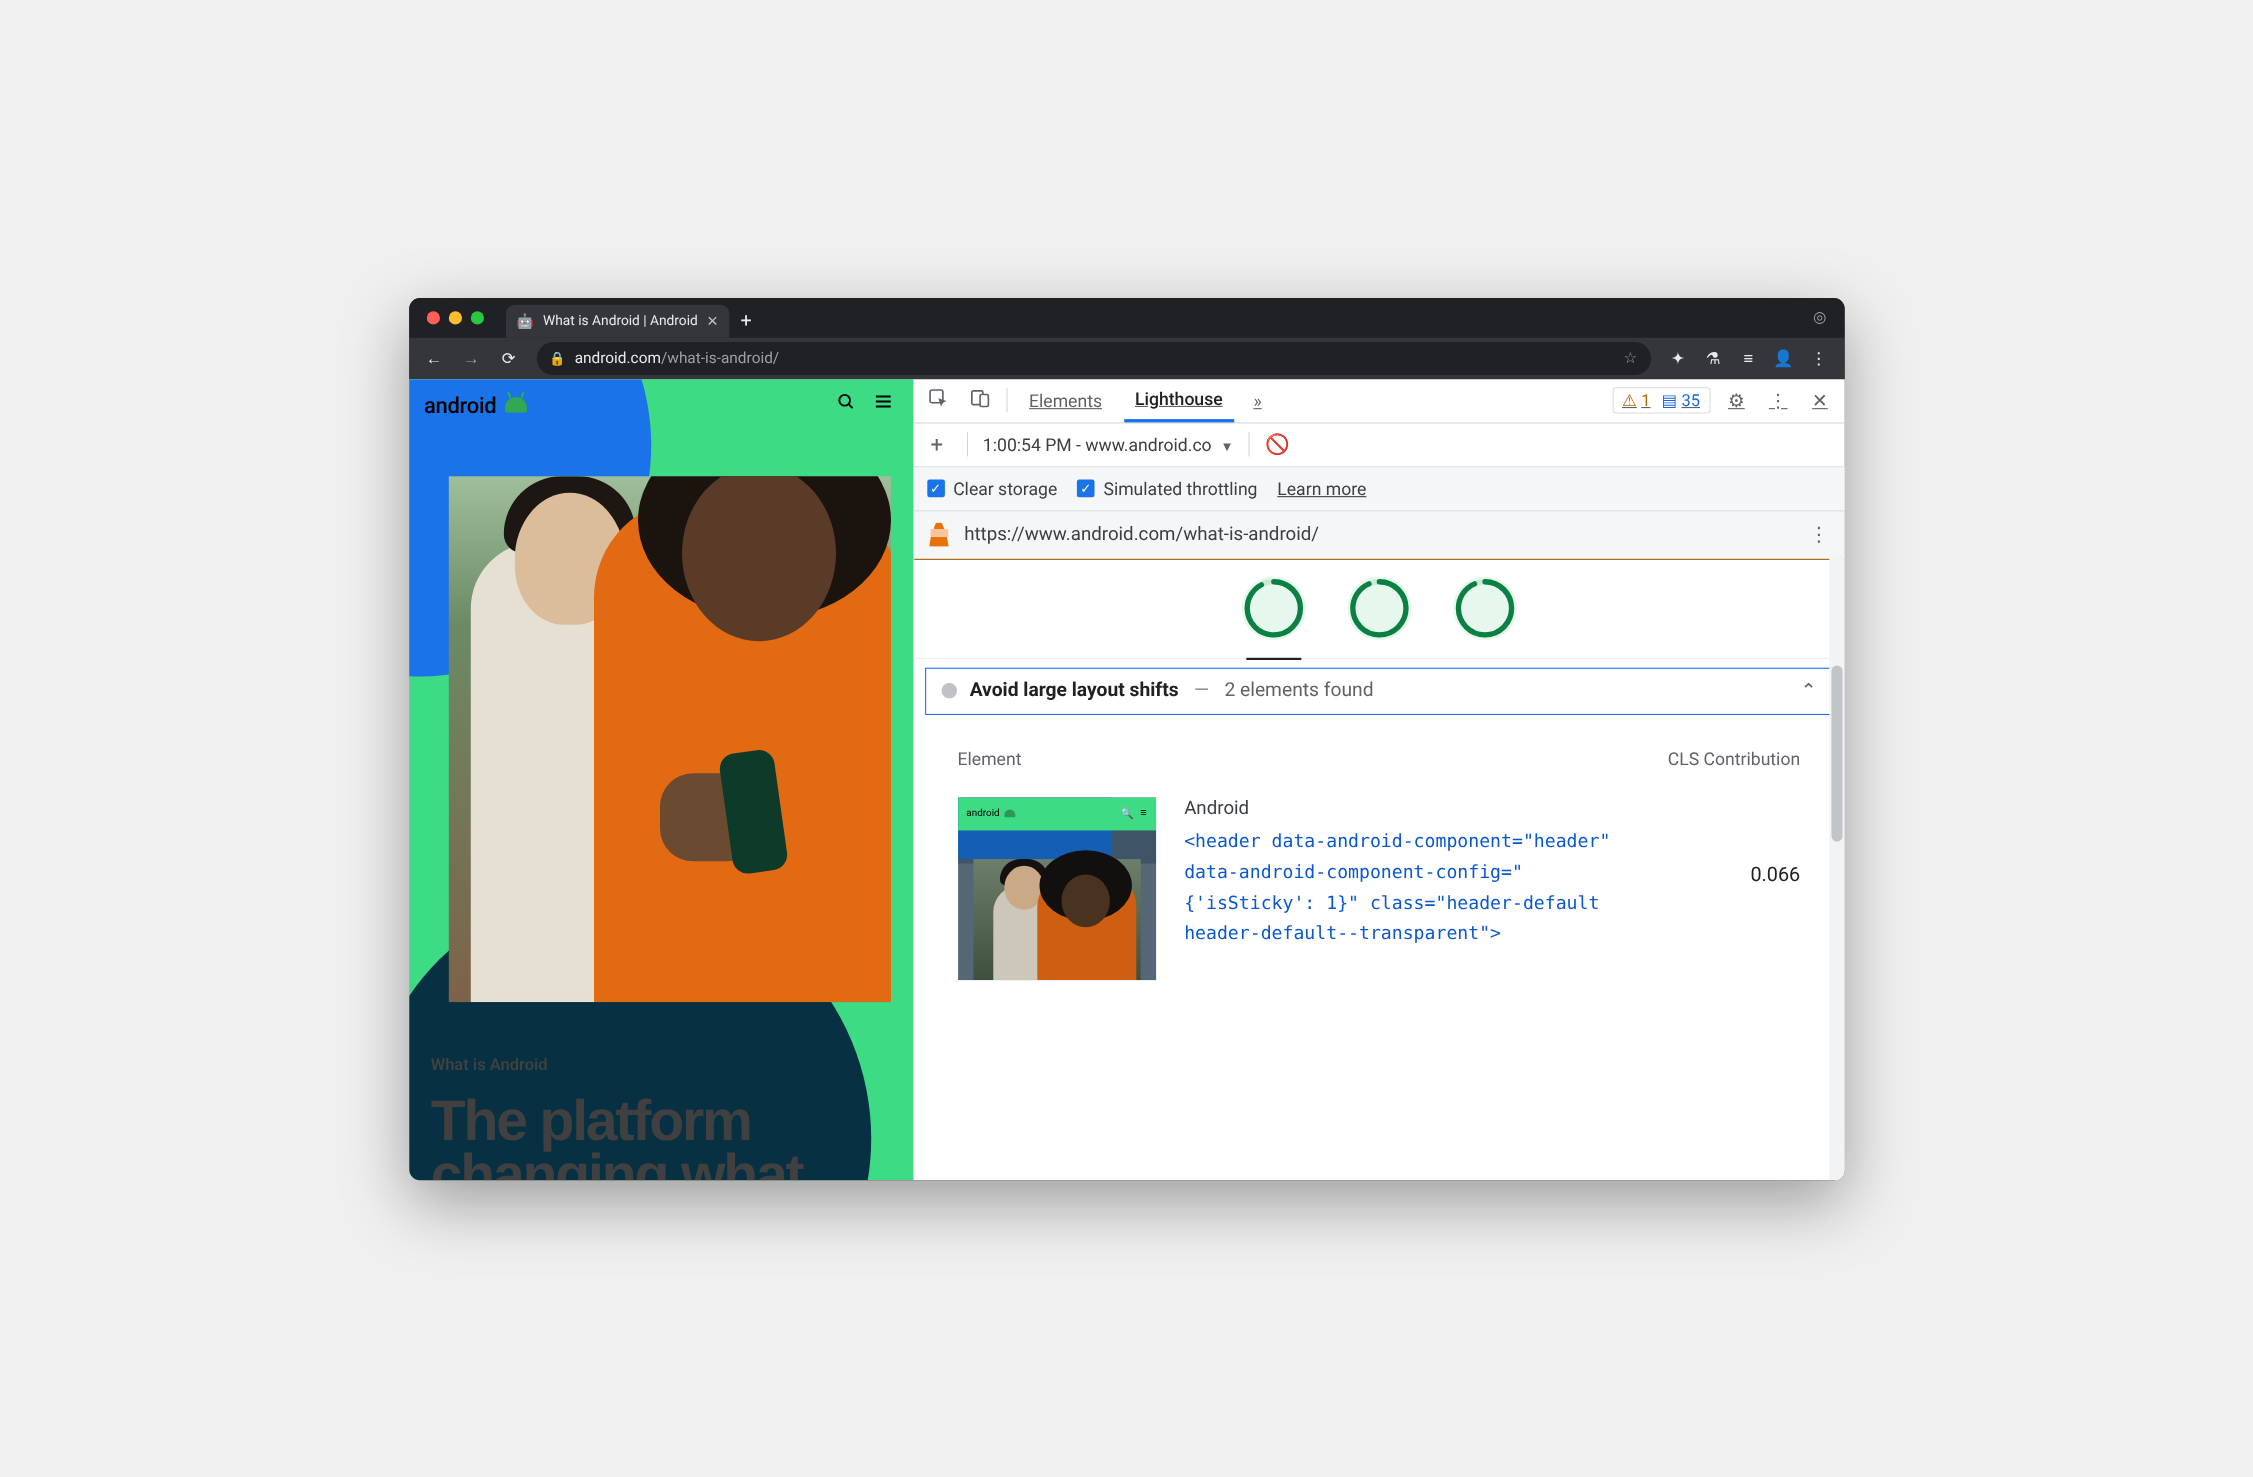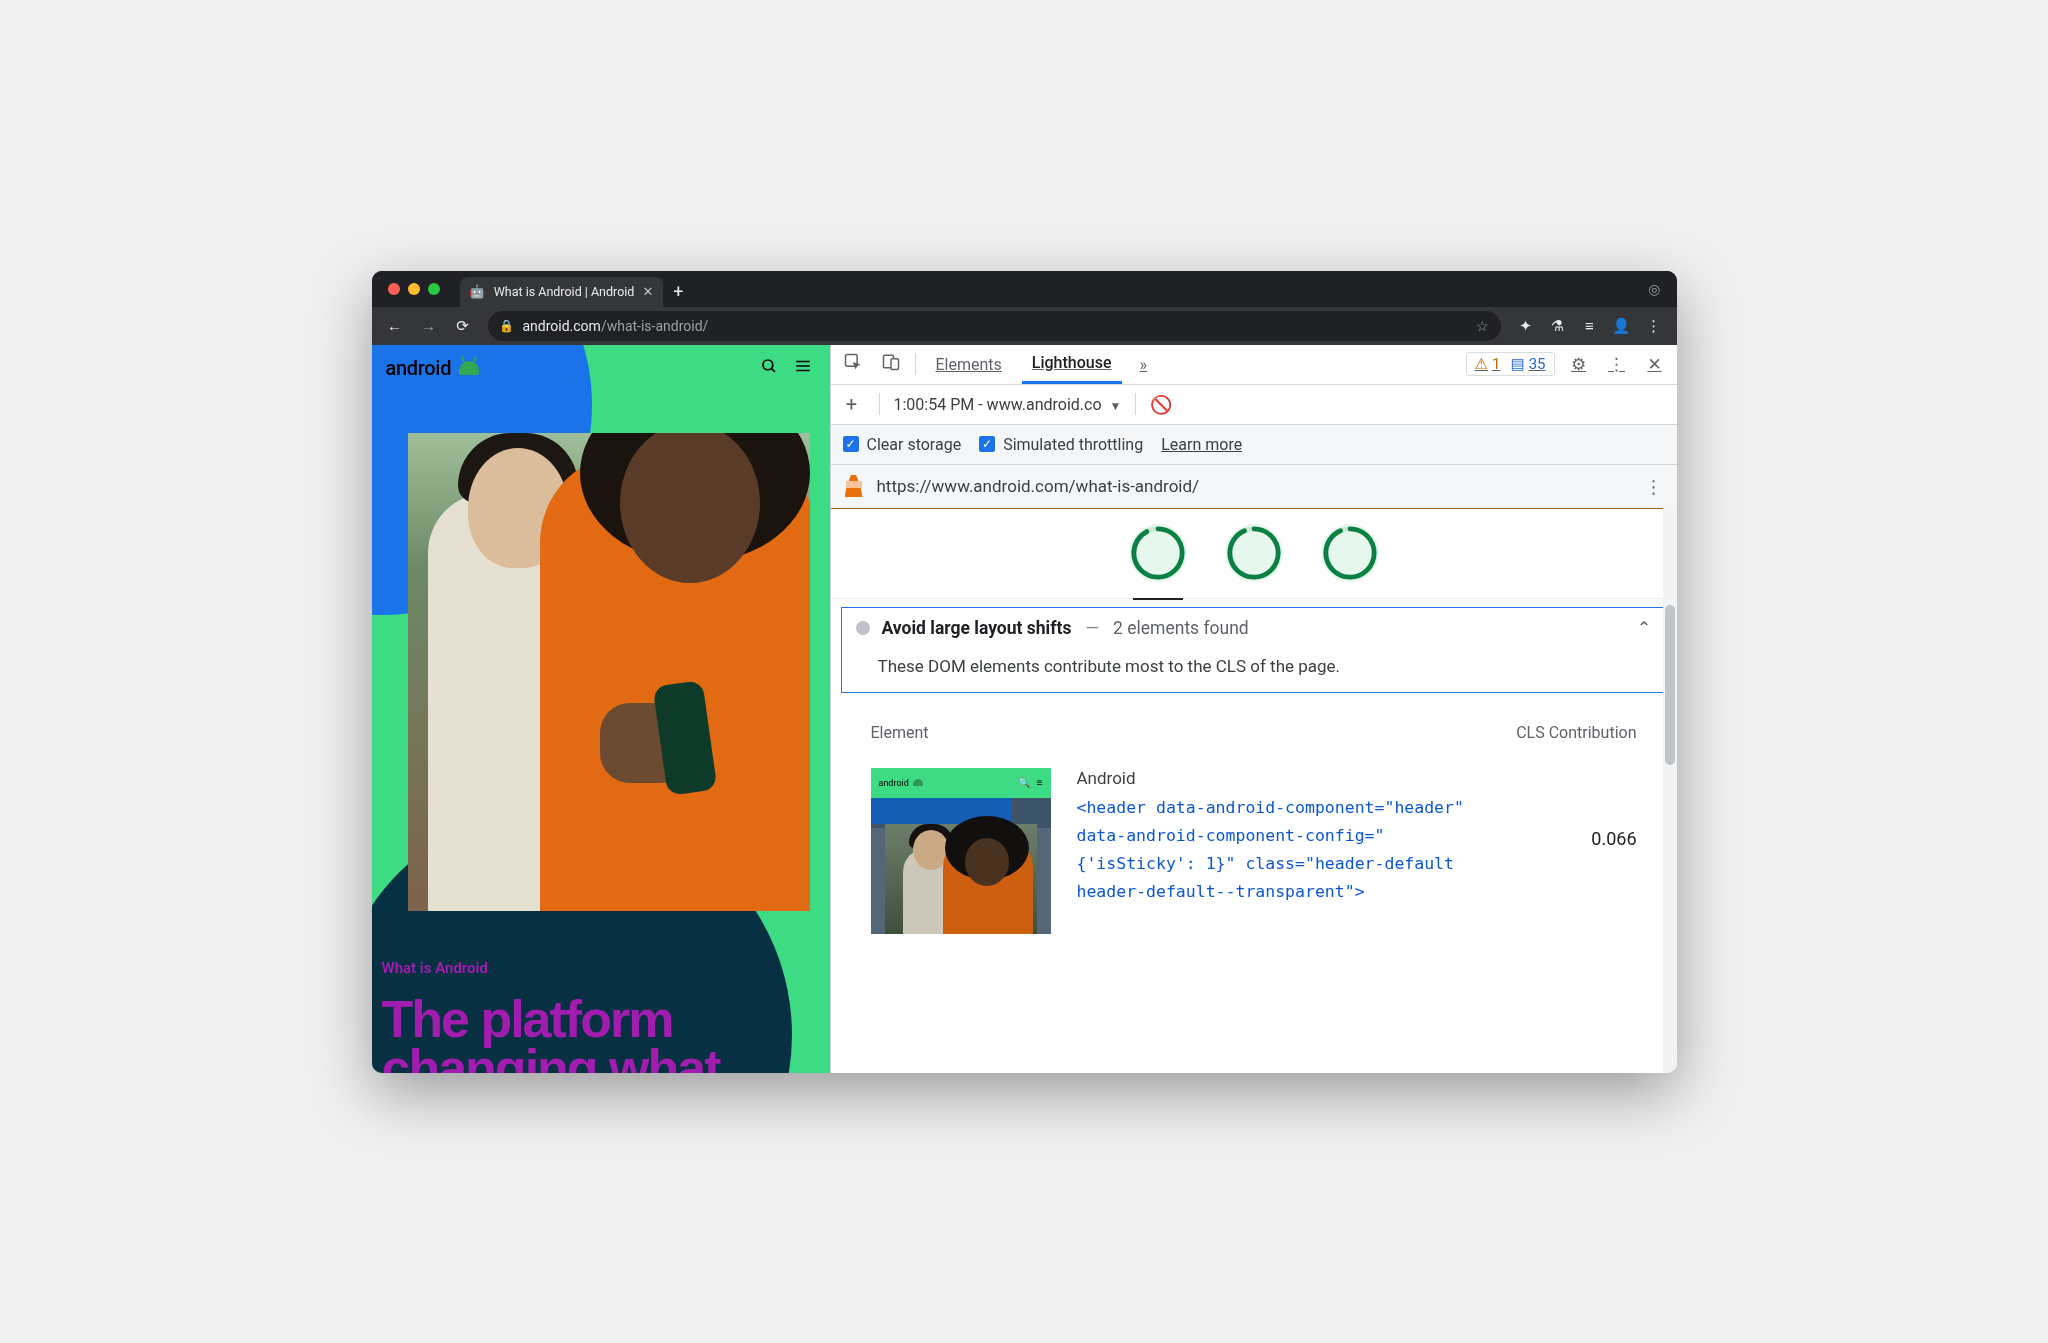--- a/index.html
+++ b/index.html
@@ -225,24 +225,24 @@
   }
   .phone {
     position: absolute; left: 120px; top: 230px;
     width: 50px; height: 110px;
     background: #0e3a2a;
     border-radius: 14px;
     transform: rotate(-8deg);
   }
   .page-text {
     position: absolute;
-    left: 10px; top: 614px;
+    left: 20px; top: 614px;
     right: 14px;
     z-index: 3;
-    color: #a21caf;
+    color: #404040;
   }
   .eyebrow { font-size: 15px; font-weight: 600; margin-bottom: 18px; }
   .hero-title {
     font-size: 52px;
     font-weight: 800;
     line-height: 0.96;
     letter-spacing: -2px;
     font-family: Arial, Helvetica, sans-serif;
   }
   
@@ -611,21 +611,20 @@
         </div>
 
         <div class="audit">
           <div class="audit-head">
             <span class="dot"></span>
             <span class="title">Avoid large layout shifts</span>
             <span class="dash">—</span>
             <span class="sub">2 elements found</span>
             <span class="chev">⌃</span>
           </div>
-          <div class="audit-body">These DOM elements contribute most to the CLS of the page.</div>
         </div>
 
         <div class="tbl">
           <div class="tbl-head">
             <div class="c1">Element</div>
             <div class="c2">CLS Contribution</div>
           </div>
           <div class="tbl-row">
             <div class="thumb">
               <div class="tblue"></div>

